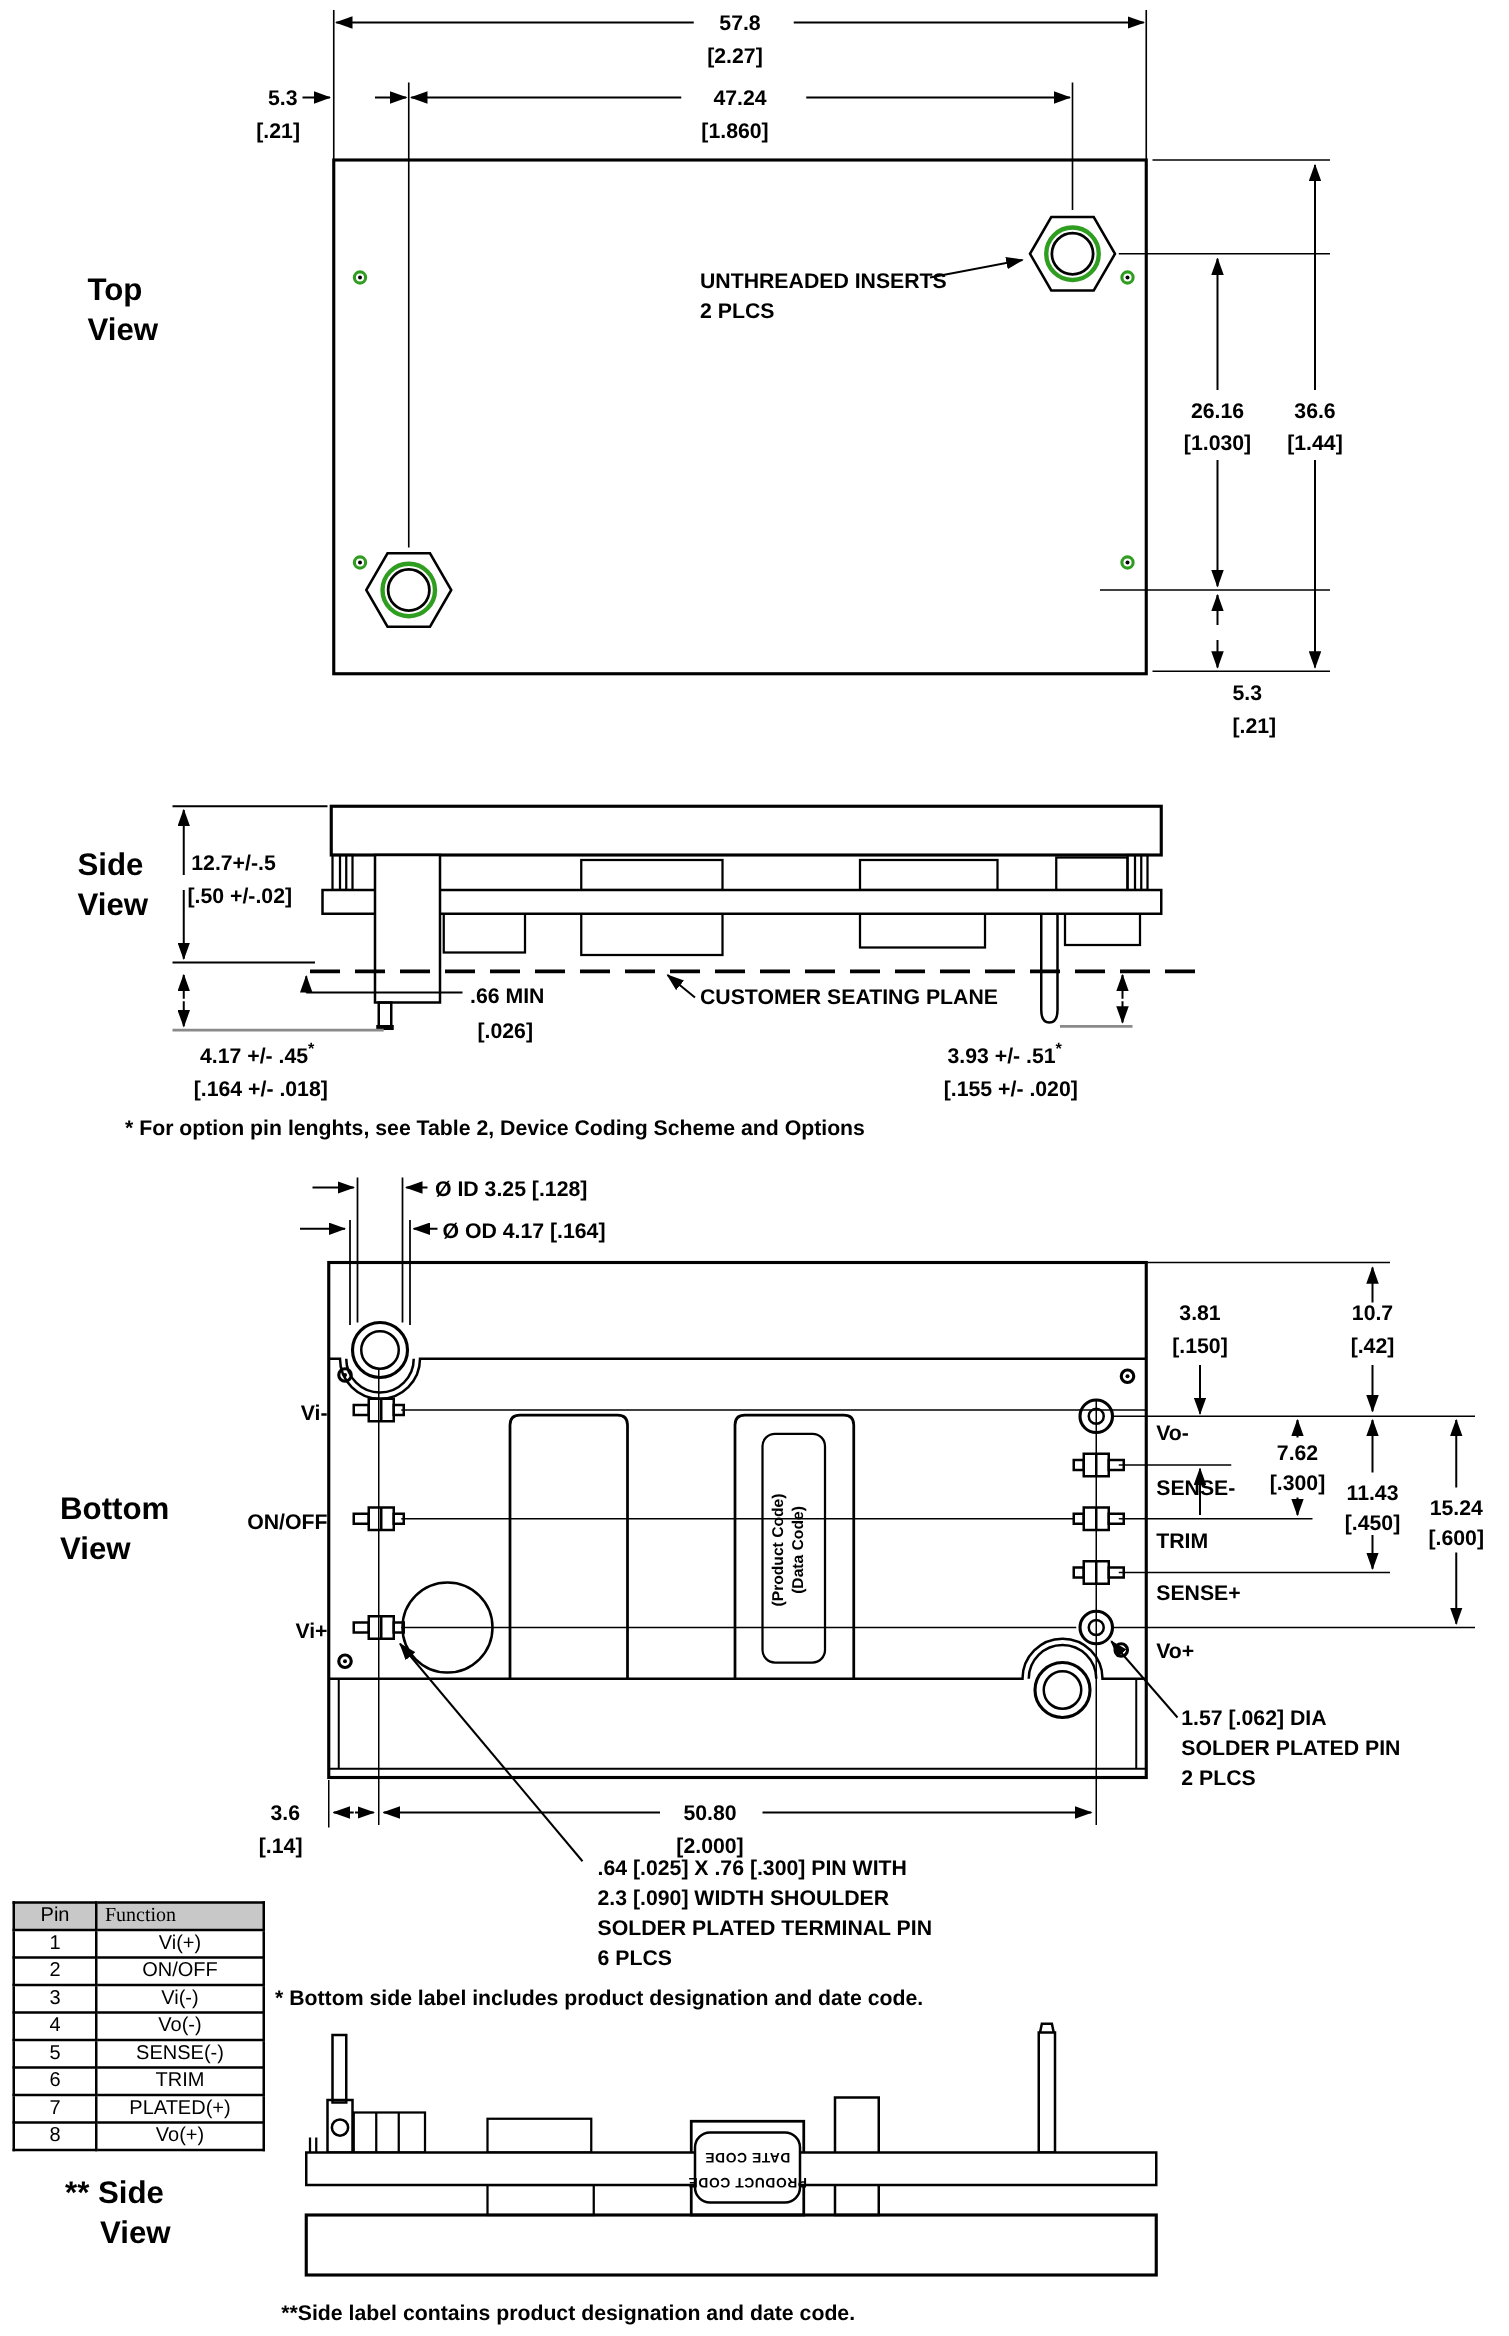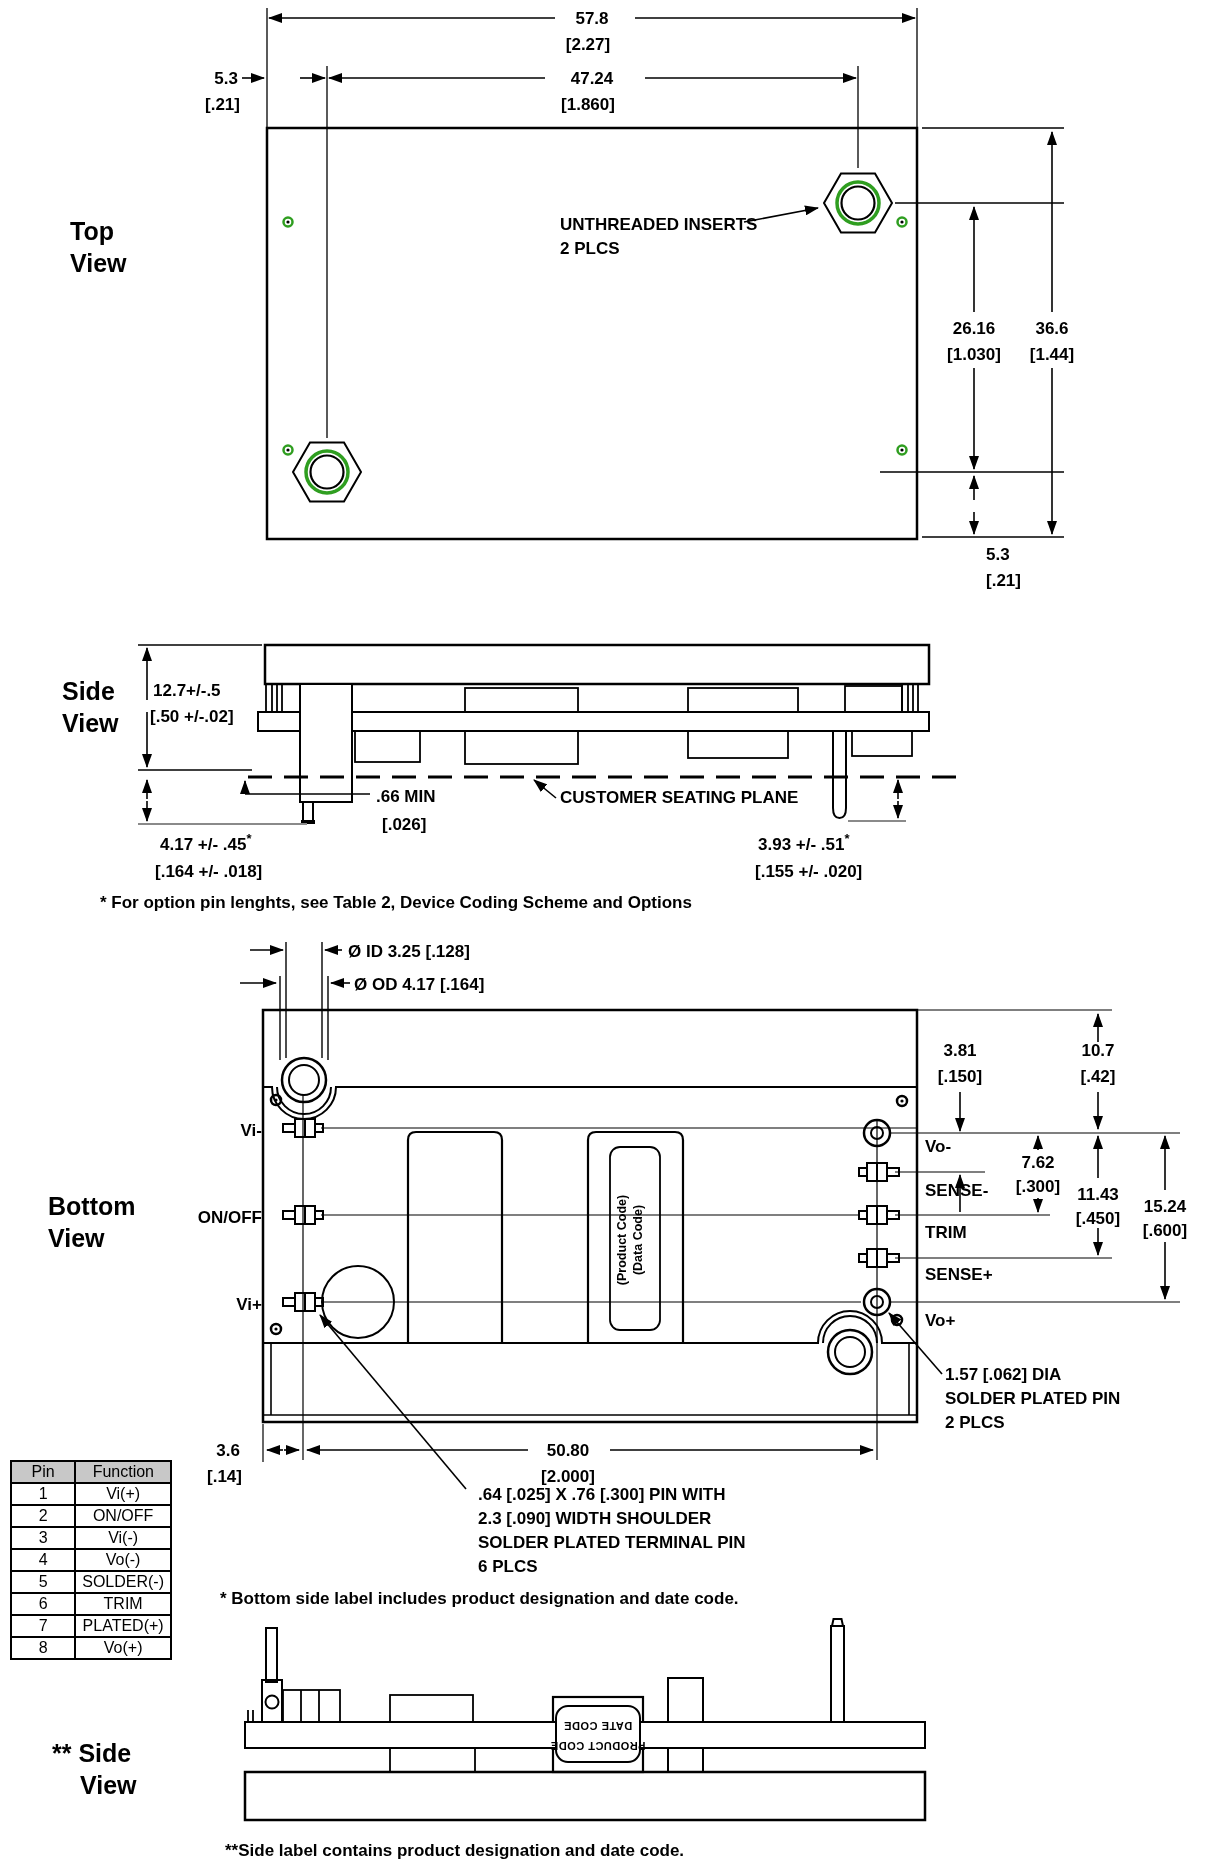--- a/index.html
+++ b/index.html
@@ -7,26 +7,26 @@
           font-family:"Liberation Sans",sans-serif;overflow:hidden;}
   svg{position:absolute;left:0;top:0;}
   svg text{fill:#000;stroke:none;font-family:"Liberation Sans",sans-serif;}
   .t17{font-size:17px;font-weight:700;}
   .t13{font-size:12.5px;font-weight:700;}
   .t11{font-size:11px;font-weight:700;letter-spacing:.5px;}
   .title{font-size:25px;font-weight:700;}
   .mid{text-anchor:middle;}
   .end{text-anchor:end;}
   
-  .pin-table{position:absolute;left:10px;top:1460px;width:162px;
+  .pin-table{position:absolute;left:10px;top:1521px;width:202px;
              border-collapse:collapse;font-size:16px;color:#000;}
   .pin-table th,.pin-table td{border:2px solid #000;height:20px;padding:0 6px;line-height:20px;}
   .pin-table th{background:#c8c8c8;font-weight:400;}
   .pin-table th:first-child{width:52px;text-align:center;}
-  .pin-table th:last-child{text-align:right;padding-right:16px;}
+  .pin-table th:last-child{text-align:left;padding-right:16px;font-family:Liberation Serif, serif;}
   .pin-table td.pn{text-align:center;}
   .pin-table td.fn{text-align:center;}
 </style>
 </head>
 <body>
 
 <div class="canvas">
 <svg width="1207" height="1869" viewBox="0 0 1207 1869">
   <defs>
     <marker id="m" markerWidth="14" markerHeight="10" refX="13" refY="5" orient="auto" markerUnits="userSpaceOnUse">
@@ -393,21 +393,21 @@
   <tr>
           <td class="pn">3</td>
           <td class="fn">Vi(-)</td>
         </tr>
   <tr>
           <td class="pn">4</td>
           <td class="fn">Vo(-)</td>
         </tr>
   <tr>
           <td class="pn">5</td>
-          <td class="fn">SOLDER(-)</td>
+          <td class="fn">SENSE(-)</td>
         </tr>
   <tr>
           <td class="pn">6</td>
           <td class="fn">TRIM</td>
         </tr>
   <tr>
           <td class="pn">7</td>
           <td class="fn">PLATED(+)</td>
         </tr>
   <tr>

